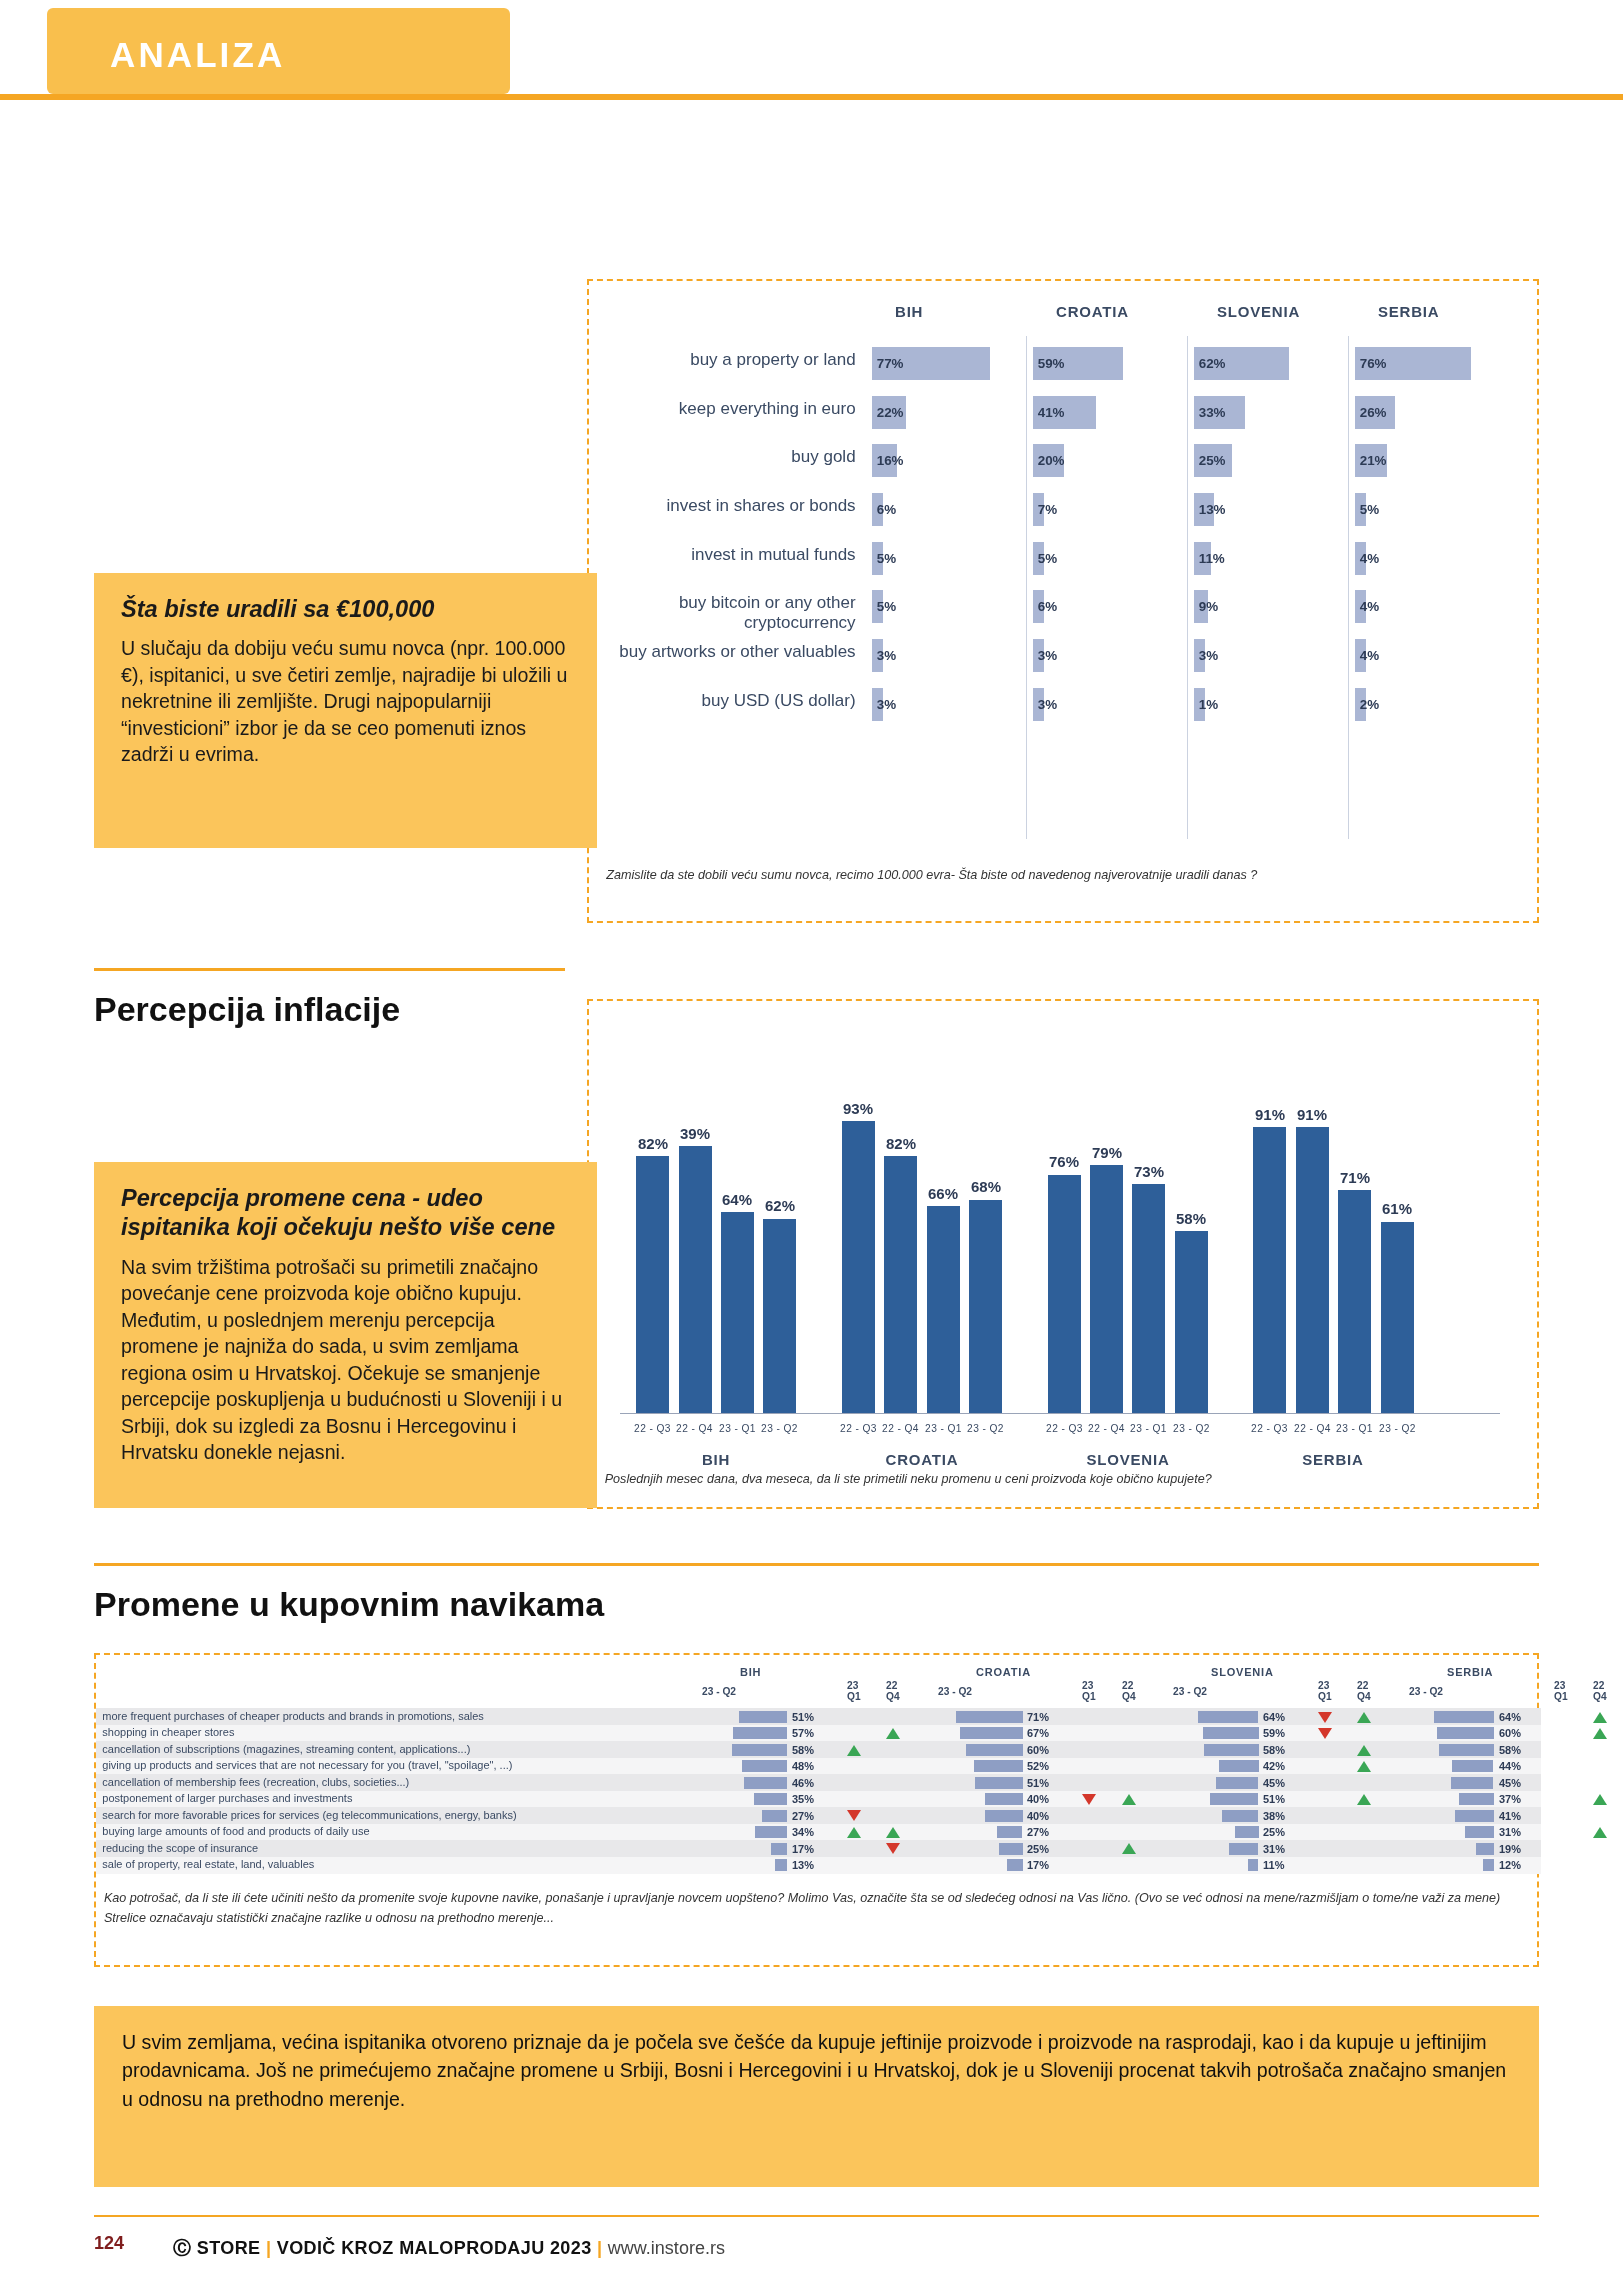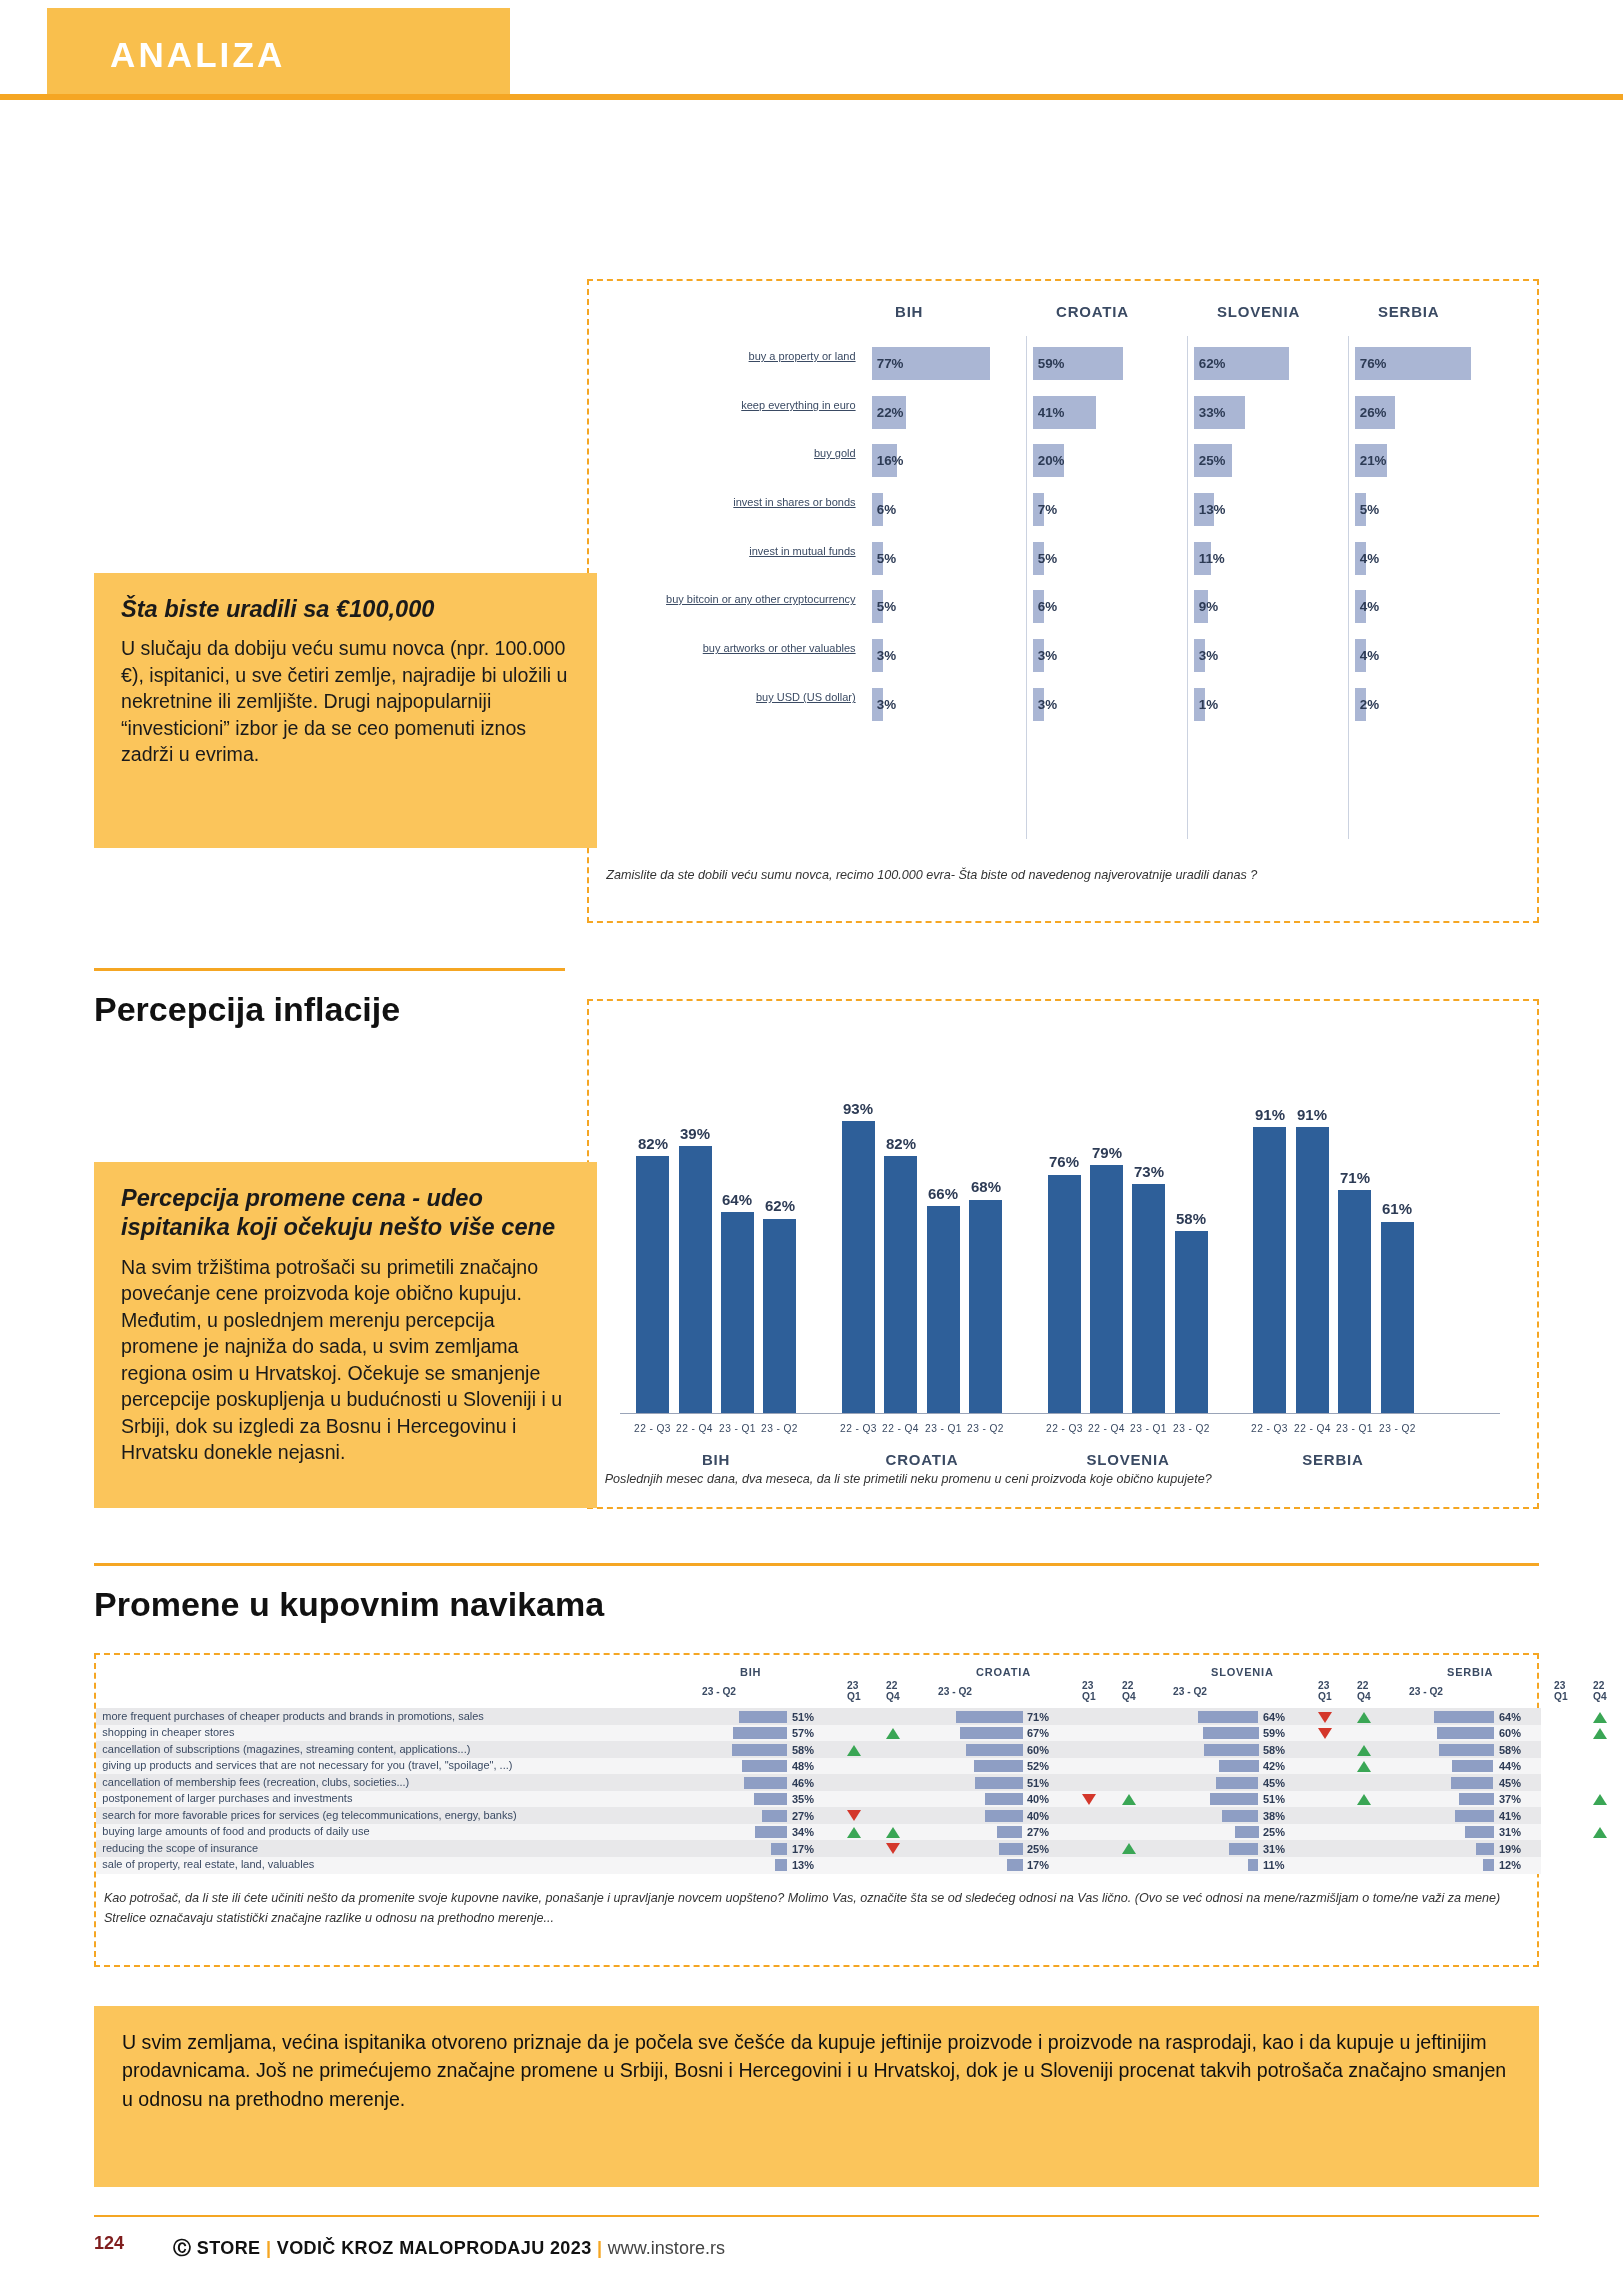--- a/index.html
+++ b/index.html
@@ -15,20 +15,21 @@
   }
   
   .header-band {
     position:absolute; left:0; top:94px; width:1623px; height:6.3px;
     background:#f5a623;
   }
   .header-tab {
     position:absolute; left:47px; top:94px; width:463px; height:86px;
     background:#f9bf4d;
     transform: translateY(-86px);
+    border-radius: 6px;
   }
   .header-tab .txt {
     position:absolute; left:63px; top:27px;
     font-size:35px; font-weight:bold; letter-spacing:3.1px; color:#ffffff;
   }
 
   
   .chart-box {
     position:absolute;
     border:2.4px dashed #f5a623;
@@ -62,21 +63,21 @@
   .sec-title {
     position:absolute;
     font-size:34px; font-weight:bold; color:#111;
   }
   .c1-country {
     position:absolute; font-size:15px; font-weight:bold; color:#3a4a63; letter-spacing:0.8px;
   }
   .c1-row { position:absolute; left:0; width:100%; height:44px; }
   .c1-label {
     position:absolute; right:0; width:243px; text-align:right;
-    font-size:11px; color:#3a4a63; line-height:1.15;text-decoration:underline;
+    font-size:17px; color:#3a4a63; line-height:1.15;
   }
   .c1-cell { position:absolute; height:33px; }
   .c1-bar {
     position:absolute; left:0; top:0; height:33px; background:#aab6d4;
   }
   .c1-val {
     position:absolute; left:4.7px; top:8.6px; font-size:13.4px; color:#2d3b55; font-weight:bold;
   }
   .c1-divider { position:absolute; width:0.8px; background:#cbd2e0; }
   .caption {

